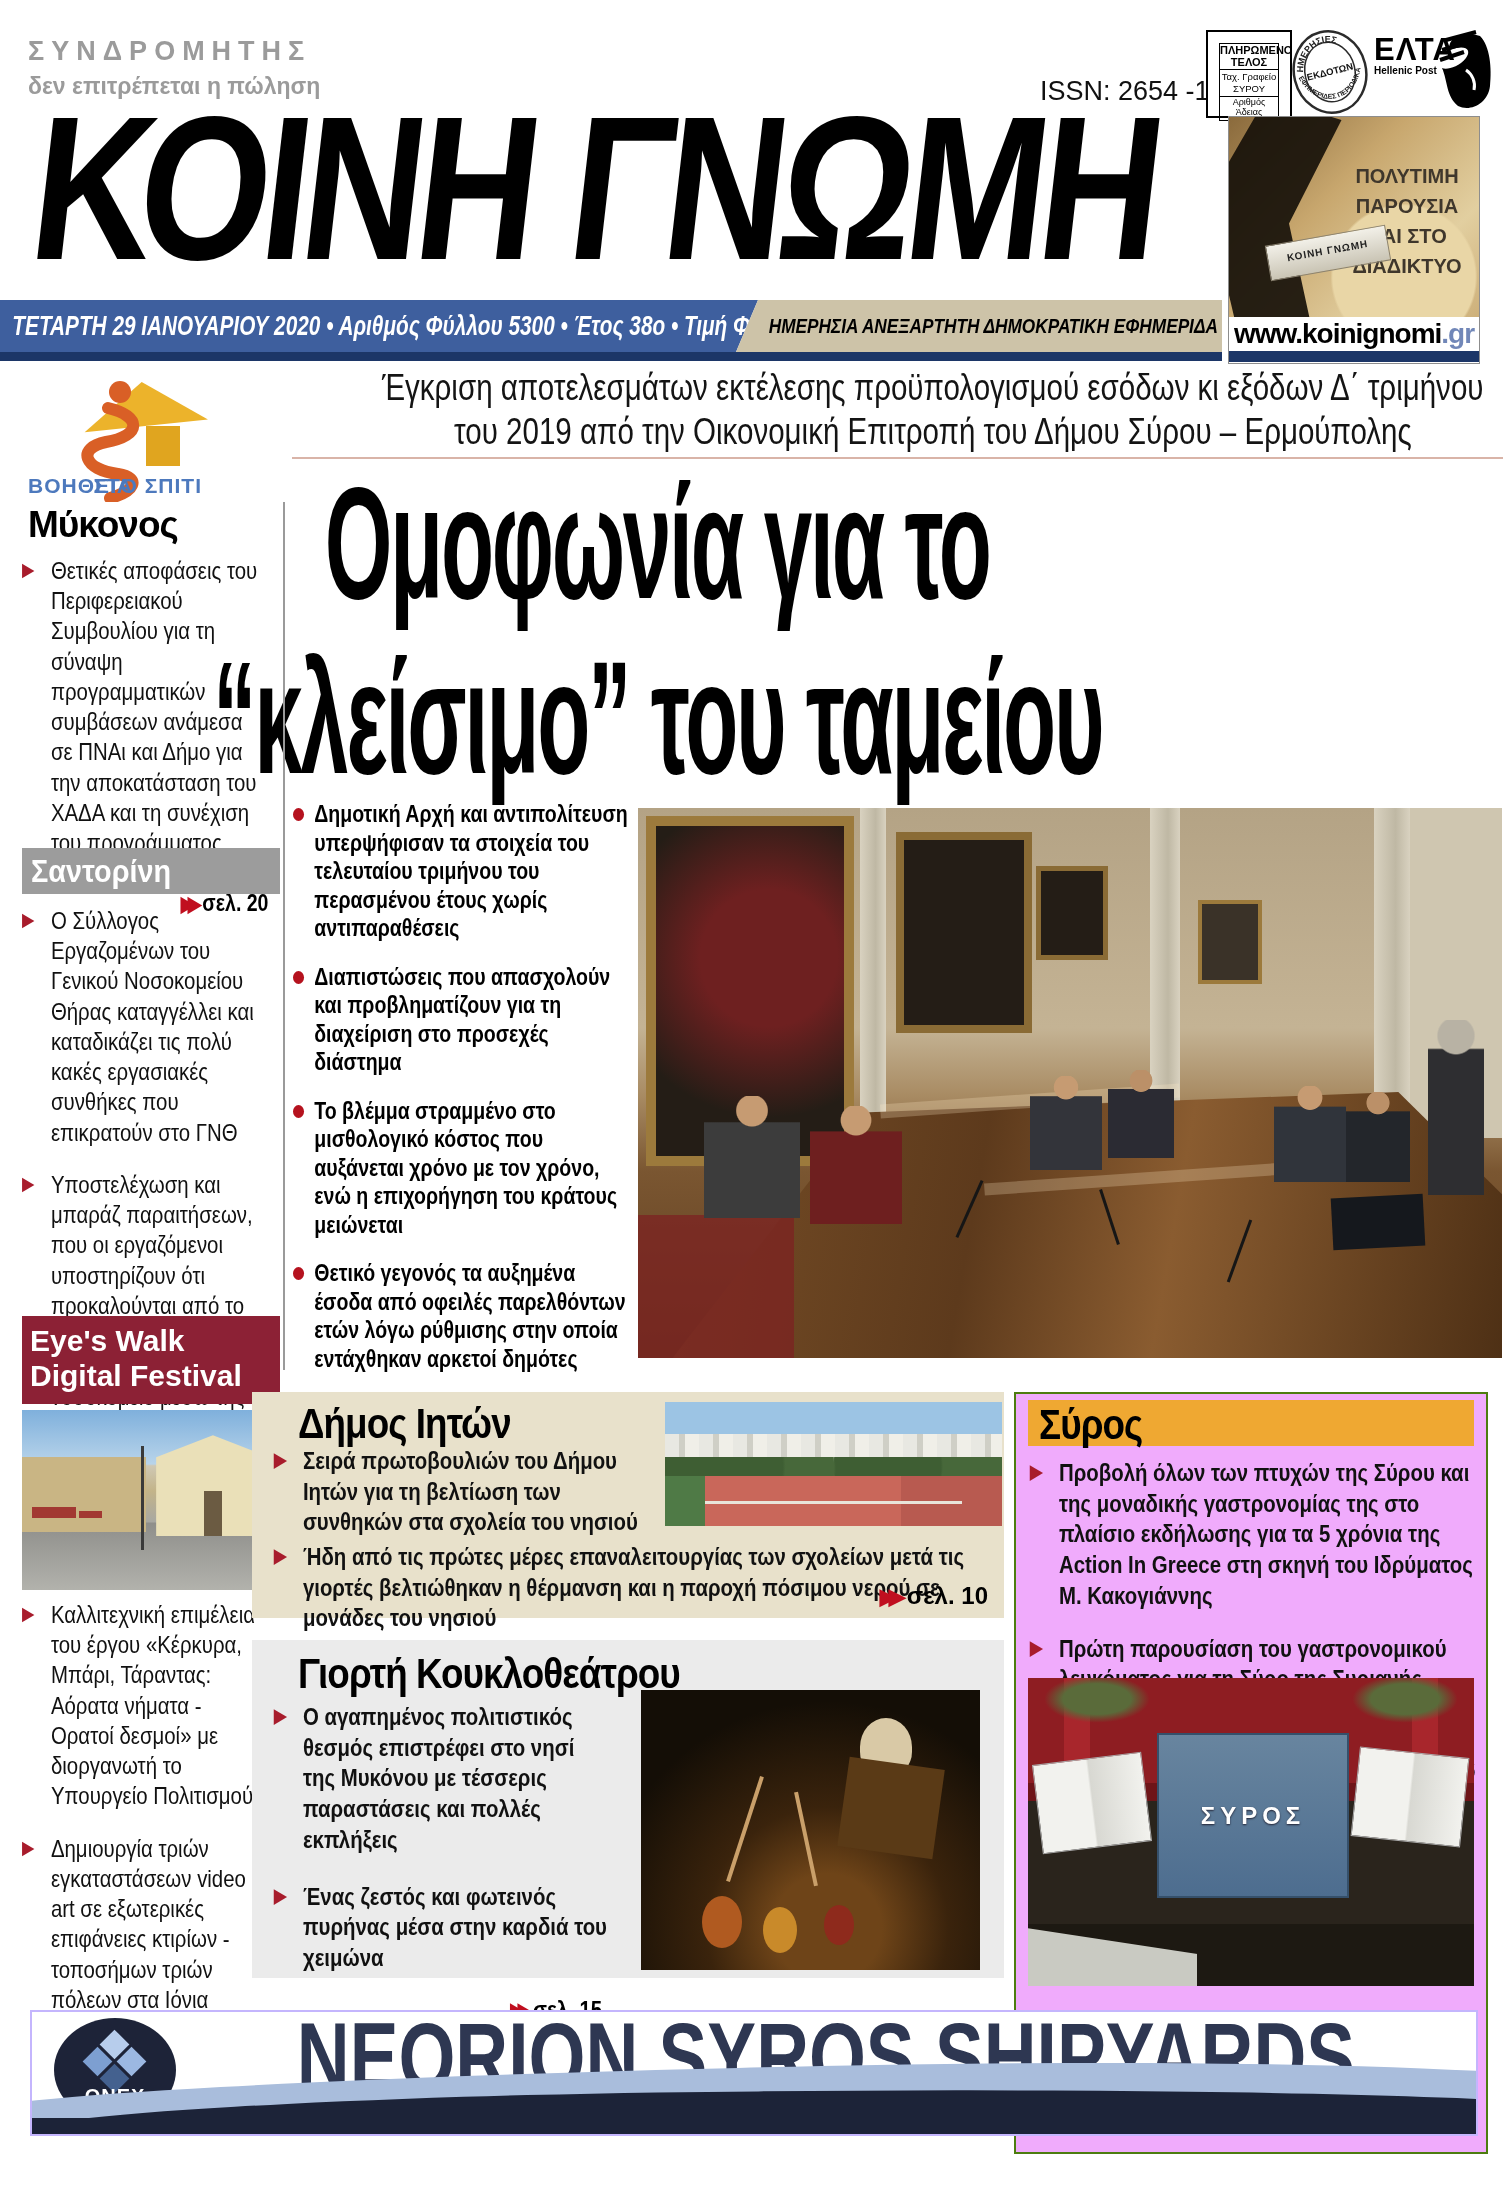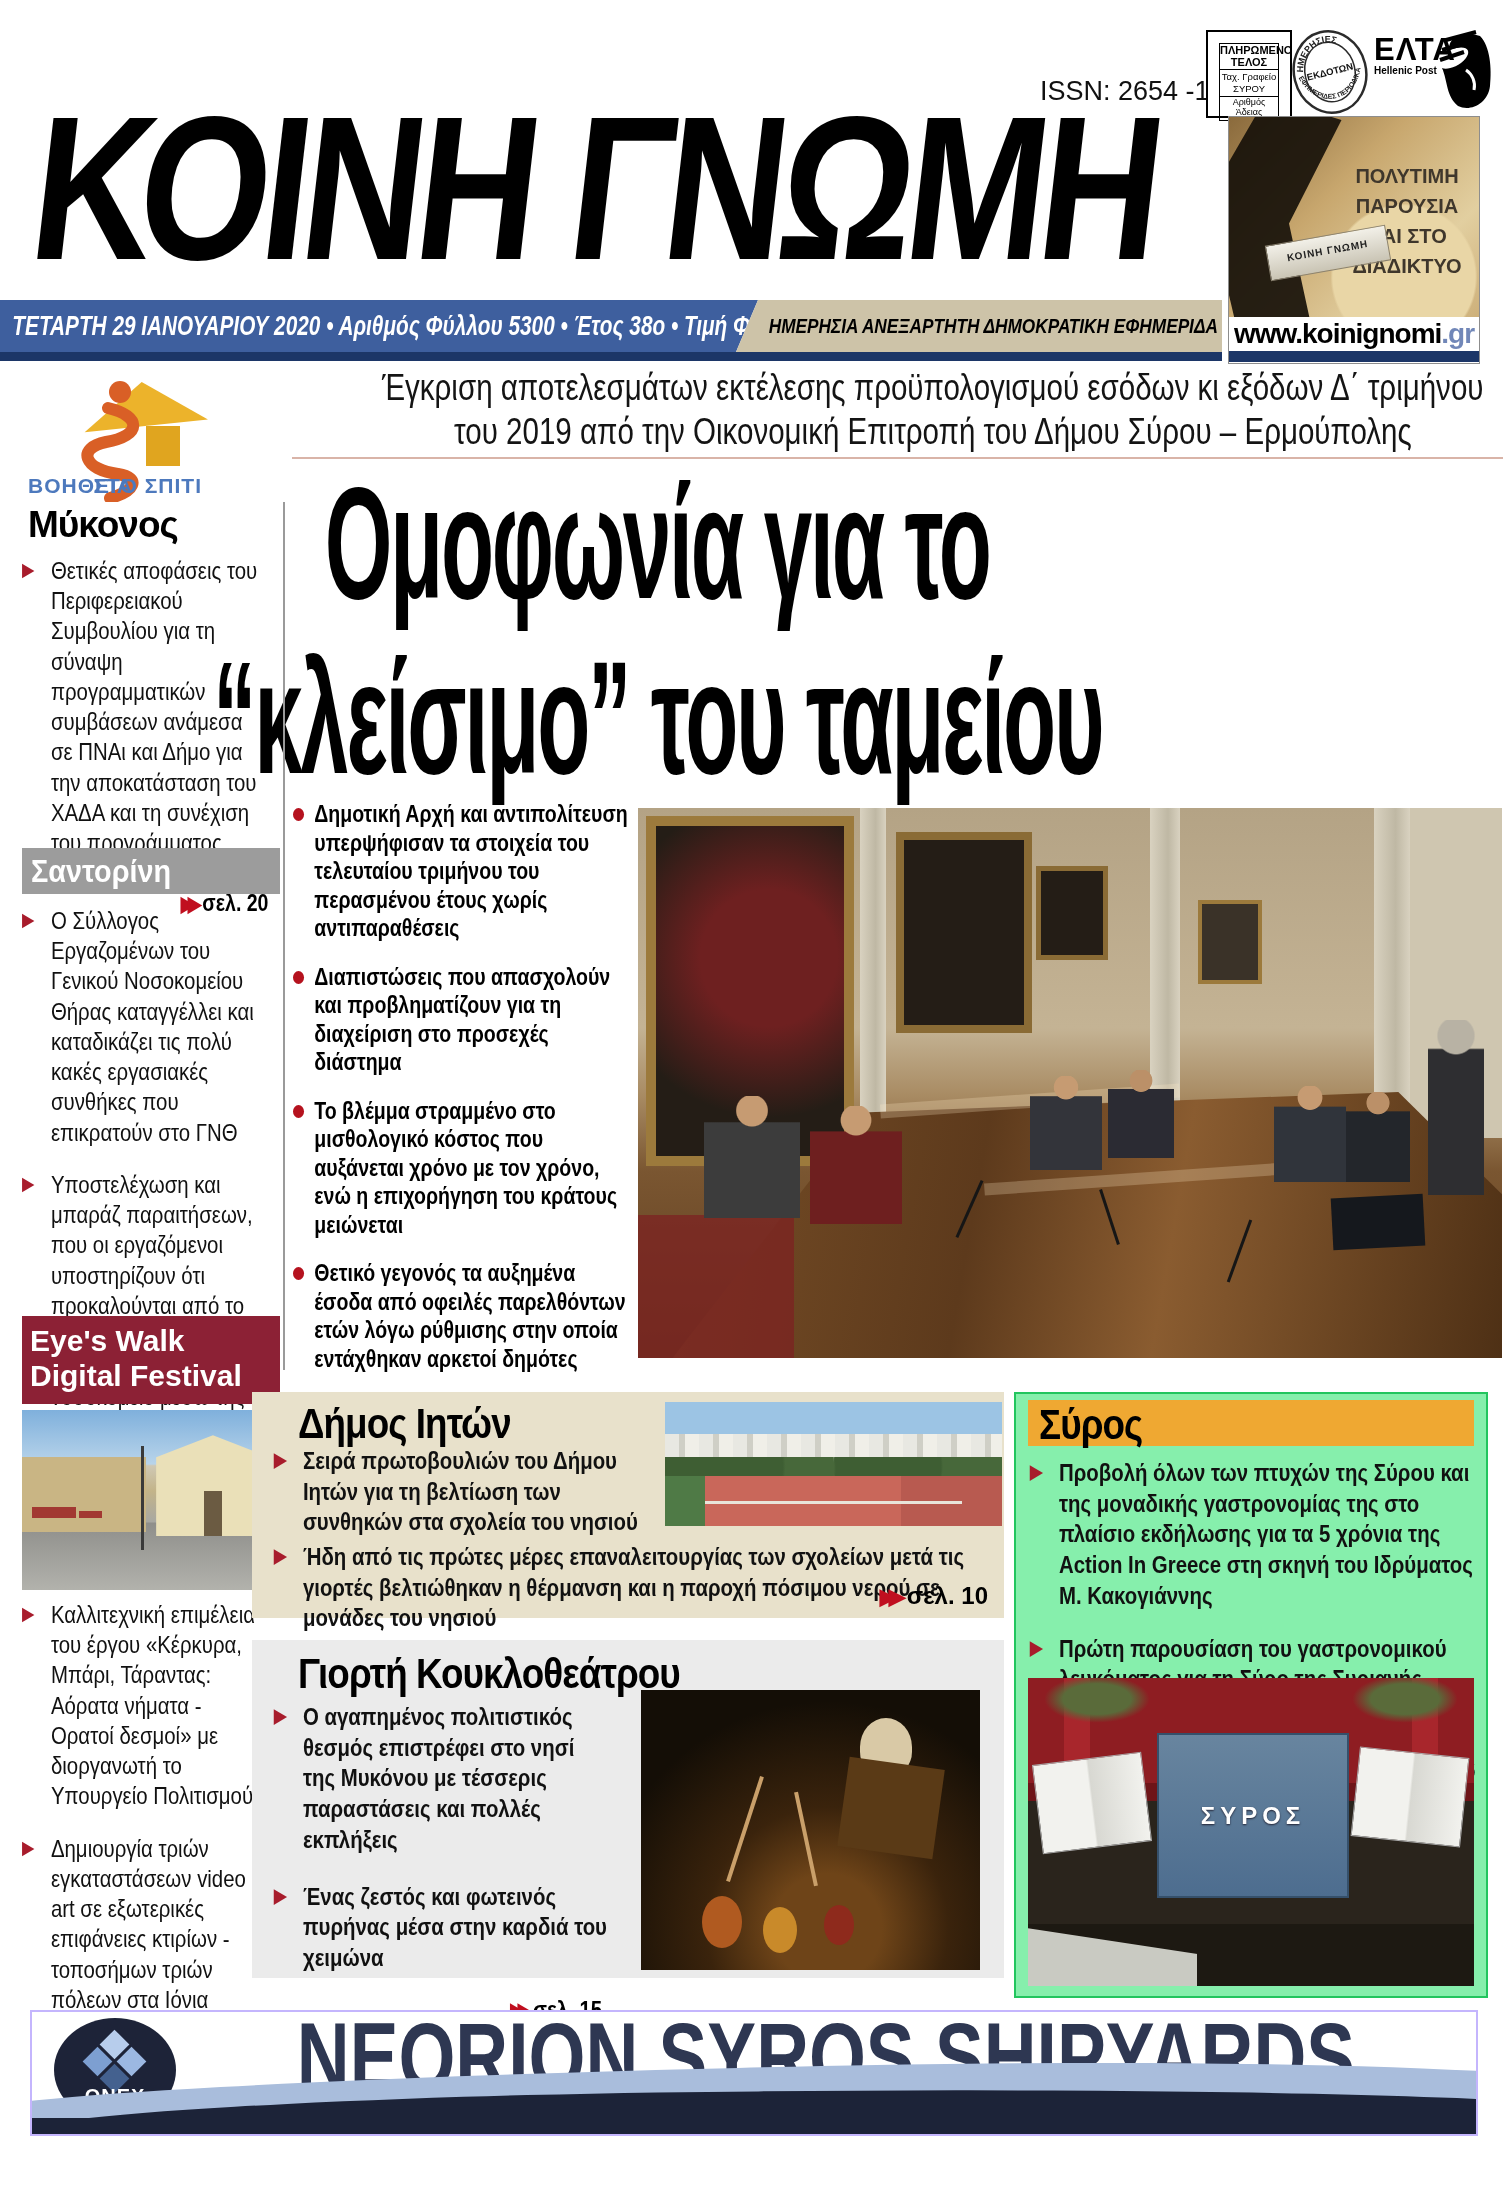--- a/index.html
+++ b/index.html
@@ -113,21 +113,21 @@
           clip-path:polygon(0 22%,50% 0,100% 22%,100% 100%,0 100%);}
   .church .door{position:absolute;left:42%;top:55%;width:16%;height:45%;background:#6b5b42;}
   .bld{position:absolute;background:#c9b584;}
   .awn{position:absolute;background:#a23832;}
   .divider{left:283px;top:502px;width:2px;height:868px;background:#9a9a9a;}
 
   
   .secbox{box-sizing:border-box;}
   .box-iton{left:252px;top:1392px;width:752px;height:226px;background:#e8e1cb;}
   .box-giorti{left:252px;top:1640px;width:752px;height:338px;background:#ebebeb;}
-  .box-syros{left:1014px;top:1392px;width:474px;height:606px;background:#86efac;border:2px solid #22c55e;}
+  .box-syros{left:1014px;top:1392px;width:474px;height:762px;background:#f0abfc;border:2px solid #4d7c0f;}
   .sectitle{font-size:40px;font-weight:bold;letter-spacing:-1px;transform:scale(0.92,1.05);transform-origin:0 0;white-space:nowrap;}
   .amberbar{position:absolute;left:12px;top:6px;width:446px;height:46px;background:#efa832;display:flex;align-items:center;}
   .amberbar .sectitle{padding-left:12px;}
   .boxlist{position:absolute;transform:scaleX(0.85);transform-origin:0 0;}
   .boxlist .sbi{font-size:24px;font-weight:bold;line-height:1.28;}
   .boxref{position:absolute;font-size:24px;font-weight:bold;}
 
   .iton-photo{position:absolute;left:413px;top:10px;width:337px;height:124px;overflow:hidden;
      background:linear-gradient(180deg,#9cc4e4 0 26%,#dad9d2 27% 50%,#c9675a 58% 100%);}
   .iton-town{position:absolute;left:0;top:26%;width:100%;height:26%;
@@ -176,20 +176,24 @@
               border-radius:100% 100% 0 0/90% 160% 0 0;transform:rotate(-1.2deg);}
   .wave-dark{position:absolute;left:-40px;bottom:-26px;width:1700px;height:70px;background:#1c2338;
              border-radius:90% 140% 0 0/120% 150% 0 0;transform:rotate(-0.8deg);}
   .wave-base{position:absolute;left:0;bottom:0;width:100%;height:16px;background:#1c2338;}
 </style>
 </head>
 <body>
 
 <div class="page">
 
+  <div class="abs subscriber">
+    <div class="t1">ΣΥΝΔΡΟΜΗΤΗΣ</div>
+    <div class="t2">δεν επιτρέπεται η πώληση</div>
+  </div>
 
   <div class="abs masthead">ΚΟΙΝΗ ΓΝΩΜΗ</div>
 
   <div class="abs issn">ISSN: 2654 -1106</div>
 
   <div class="abs stampbox">
     <div class="inner">
       <div class="r1">ΠΛΗΡΩΜΕΝΟ ΤΕΛΟΣ</div>
       <div class="r2">
         <span>Ταχ. Γραφείο</span><br>

